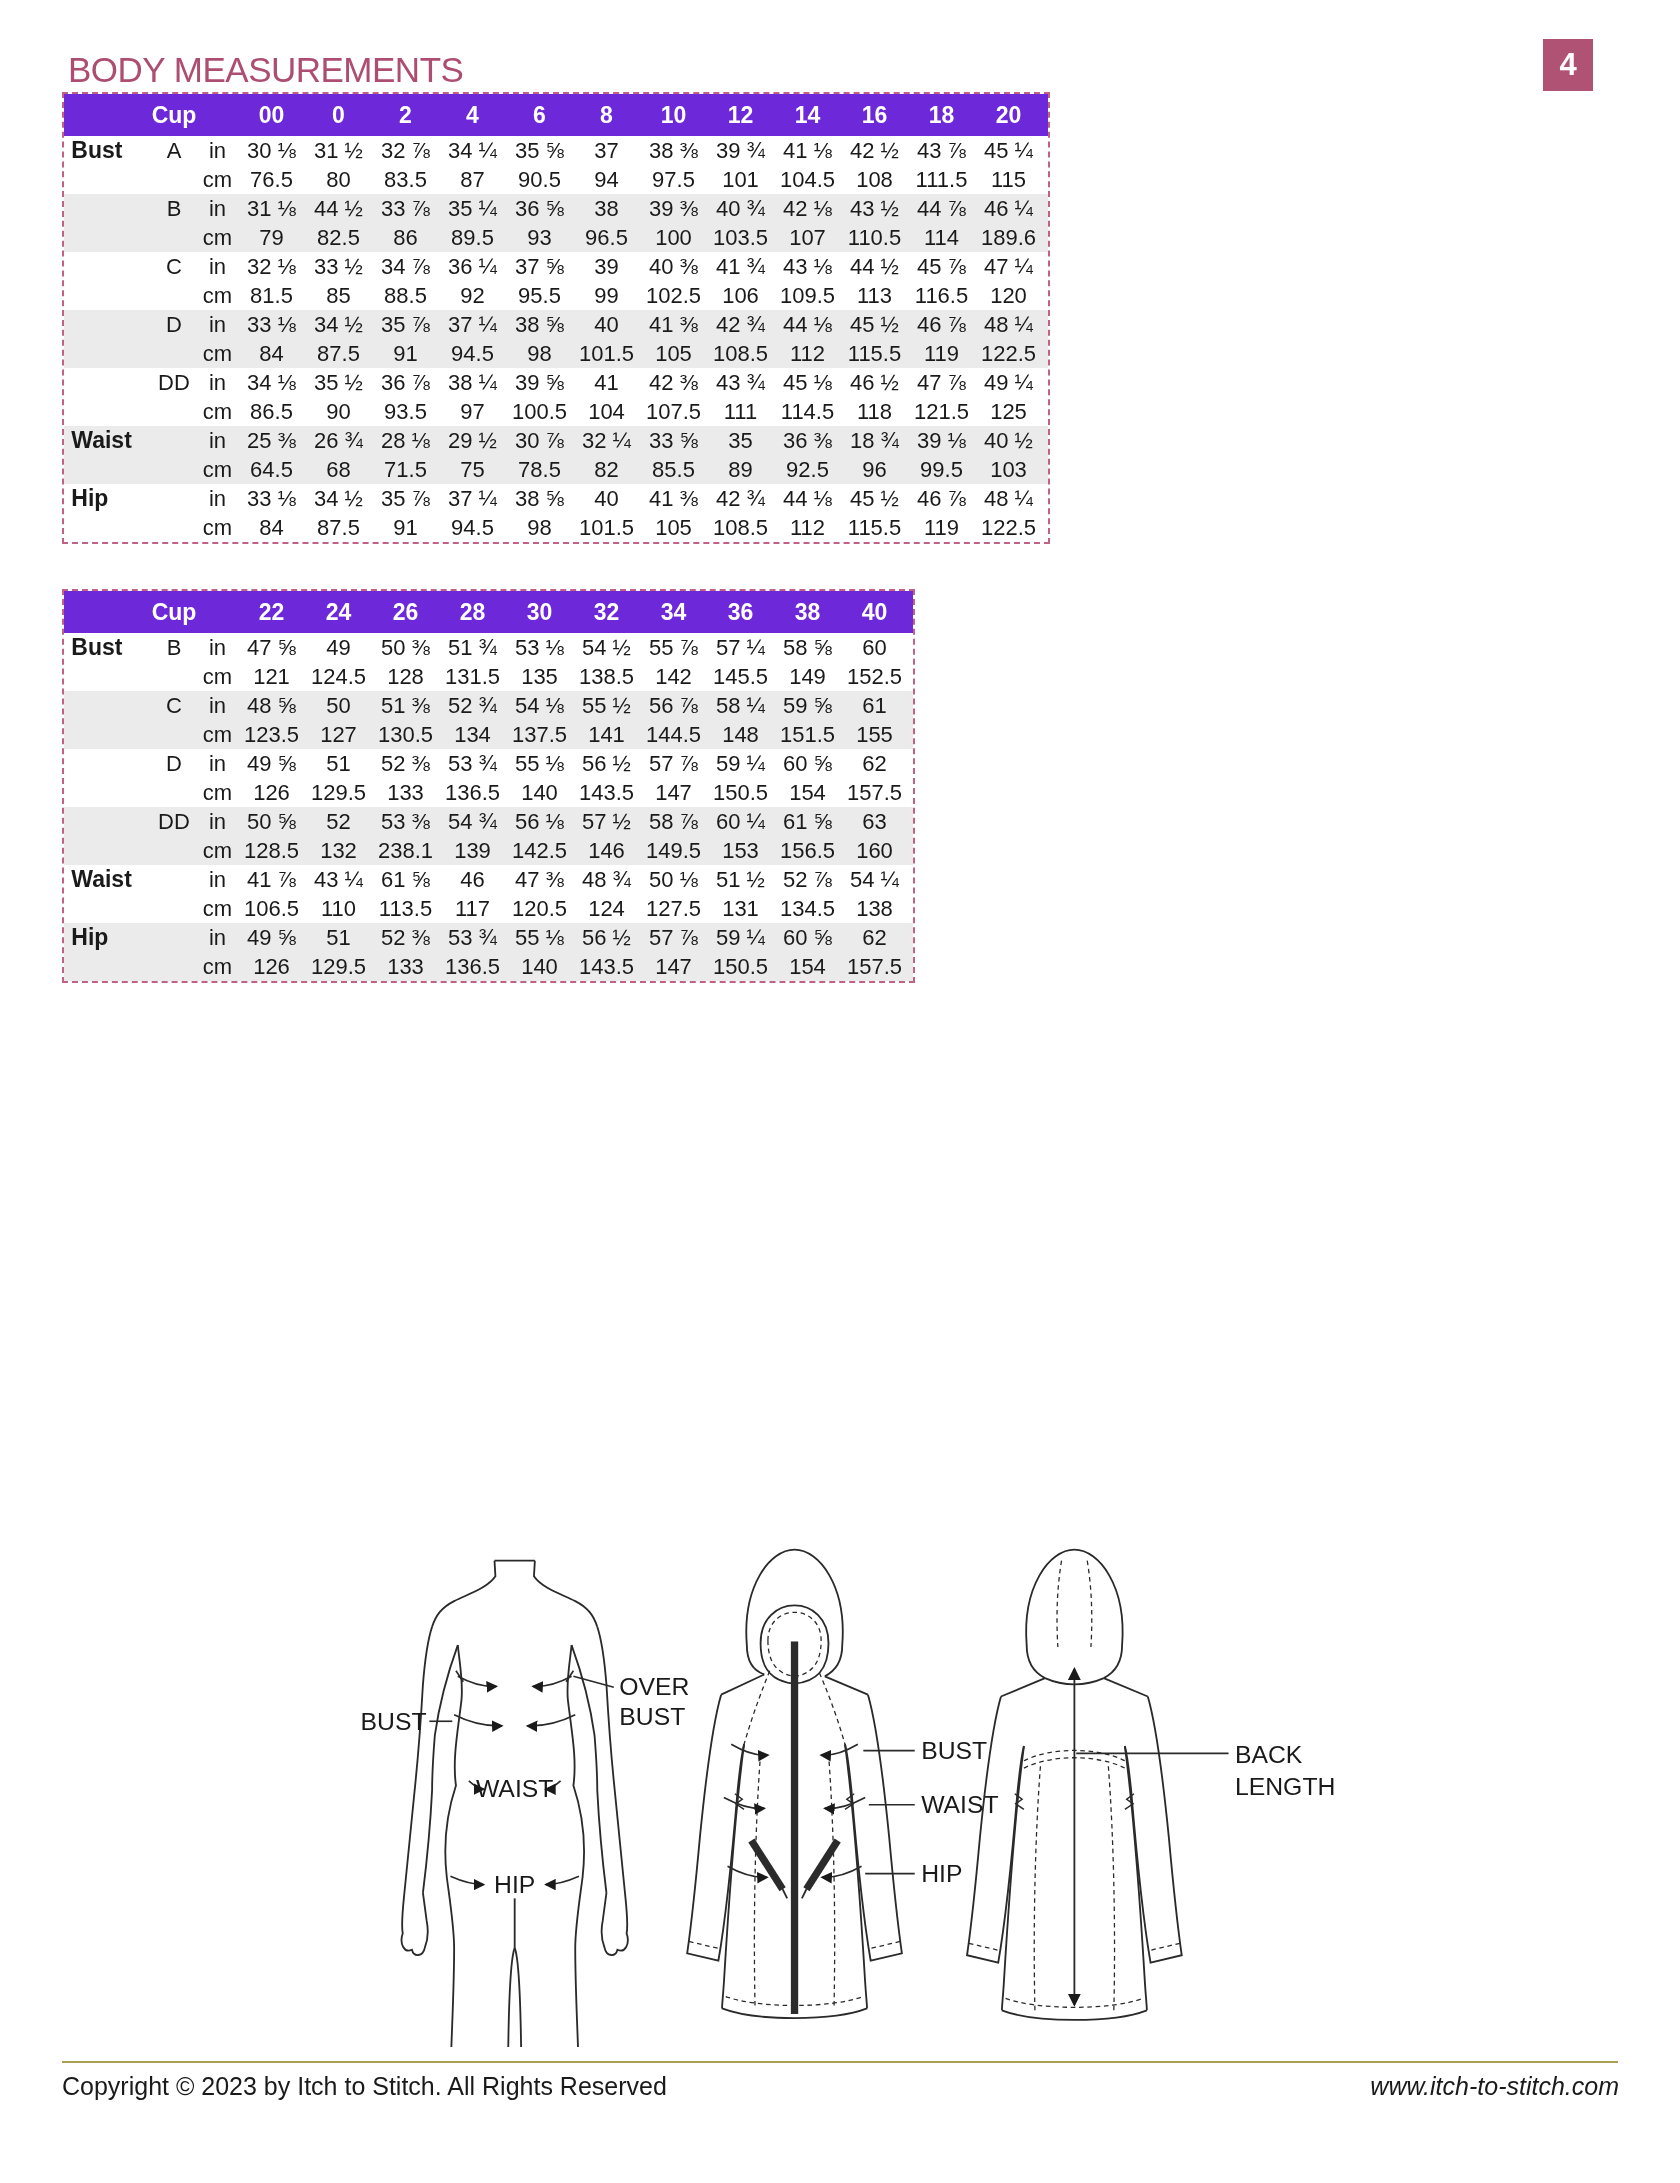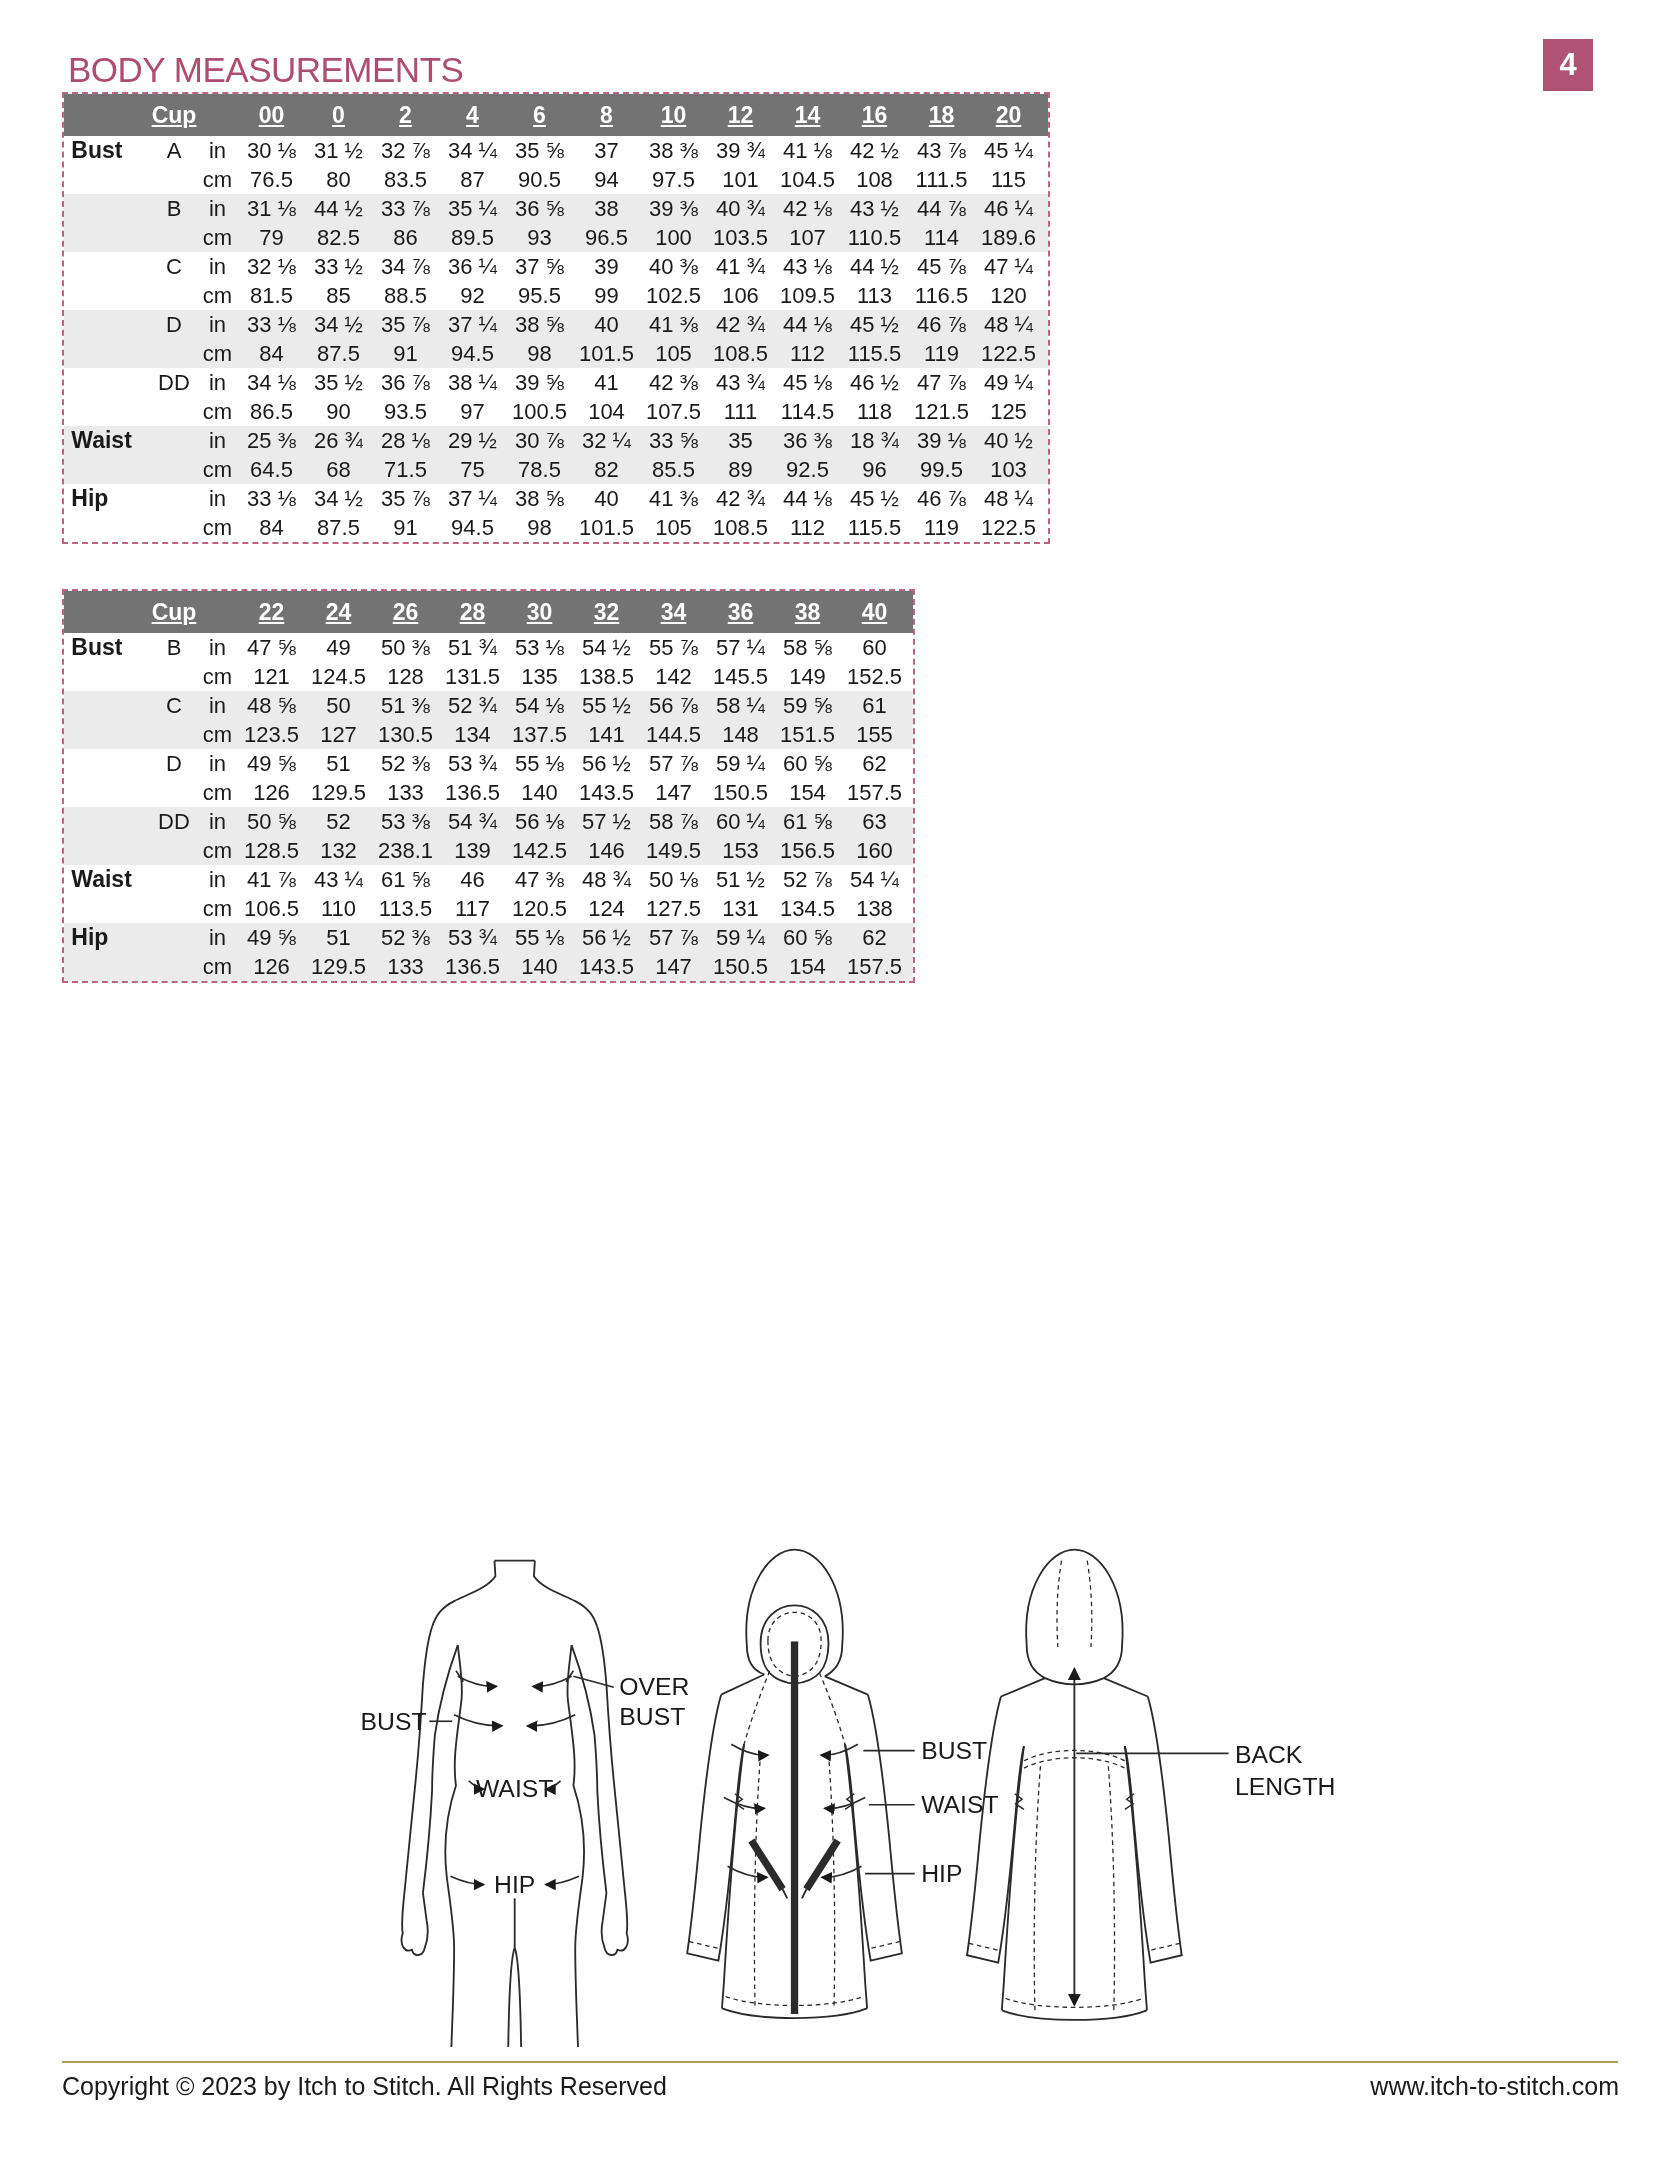--- a/index.html
+++ b/index.html
@@ -13,34 +13,34 @@
     display:flex; align-items:center; justify-content:center;
   }
   .title {
     position:absolute; left:68px; top:50px; font-size:35px; font-weight:normal;
     color:#ad4d72; letter-spacing:-0.5px;
   }
   .meas-table { position:absolute; left:62px; border:2.8px dashed #c06286; background:#fff; }
   .t1 { top:92px; width:984px; }
   .t2 { top:589px; width:849px; }
   .thead {
-    display:grid; height:42px; background:#737373; color:#fff;
-    font-weight:bold; font-size:23px; align-items:center;text-decoration:underline;
+    display:grid; height:42px; background:#6d28d9; color:#fff;
+    font-weight:bold; font-size:23px; align-items:center;
   }
   .t1 .thead, .t1 .row { grid-template-columns:87px 46px 41px repeat(12, 67px); }
   .t2 .thead, .t2 .row { grid-template-columns:87px 46px 41px repeat(10, 67px); }
   .row { display:grid; height:29px; font-size:22px; align-items:center; background:#fff; }
   .row.shaded { background:#ebebeb; }
   .cell { text-align:center; white-space:nowrap; line-height:1; }
   .cell.lbl { text-align:left; padding-left:7.3px; font-weight:bold; font-size:23px; }
   .illus { position:absolute; left:340px; top:1524px; }
   .illus text { font-family:"Liberation Sans", sans-serif; font-size:27px; fill:#1a1a1a; }
   .footer-rule { position:absolute; left:62px; top:2061px; width:1556px; height:1.8px; background:#ab9e55; }
   .footer-left  { position:absolute; left:62px;  top:2072px; font-size:25px;text-align:right; }
-  .footer-right { position:absolute; right:62px; top:2072px; font-size:25px; }
+  .footer-right { position:absolute; right:62px; top:2072px; font-size:25px;font-style:italic; }
 </style>
 </head>
 <body>
 
 <div class="page">
 
   <div class="page-badge">4</div>
 
   <div class="title">BODY MEASUREMENTS</div>
 

